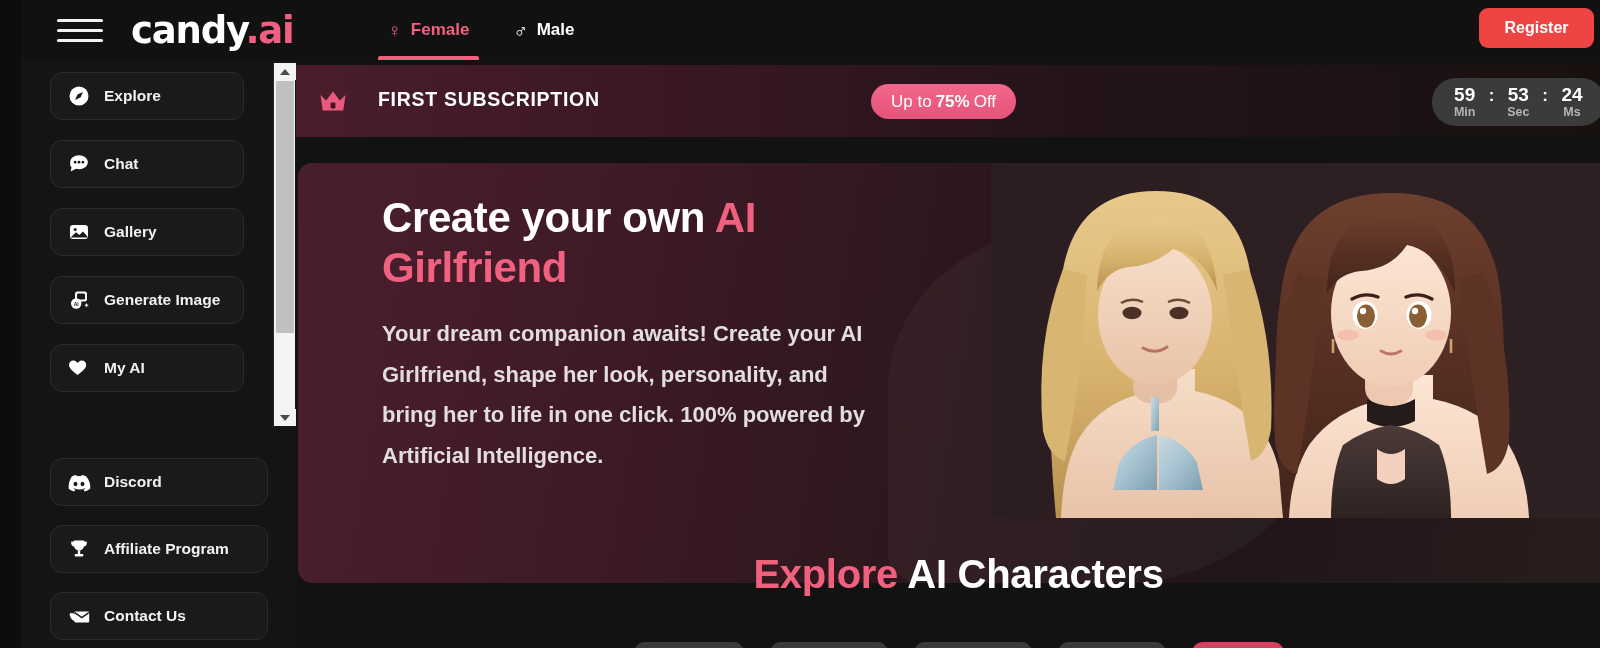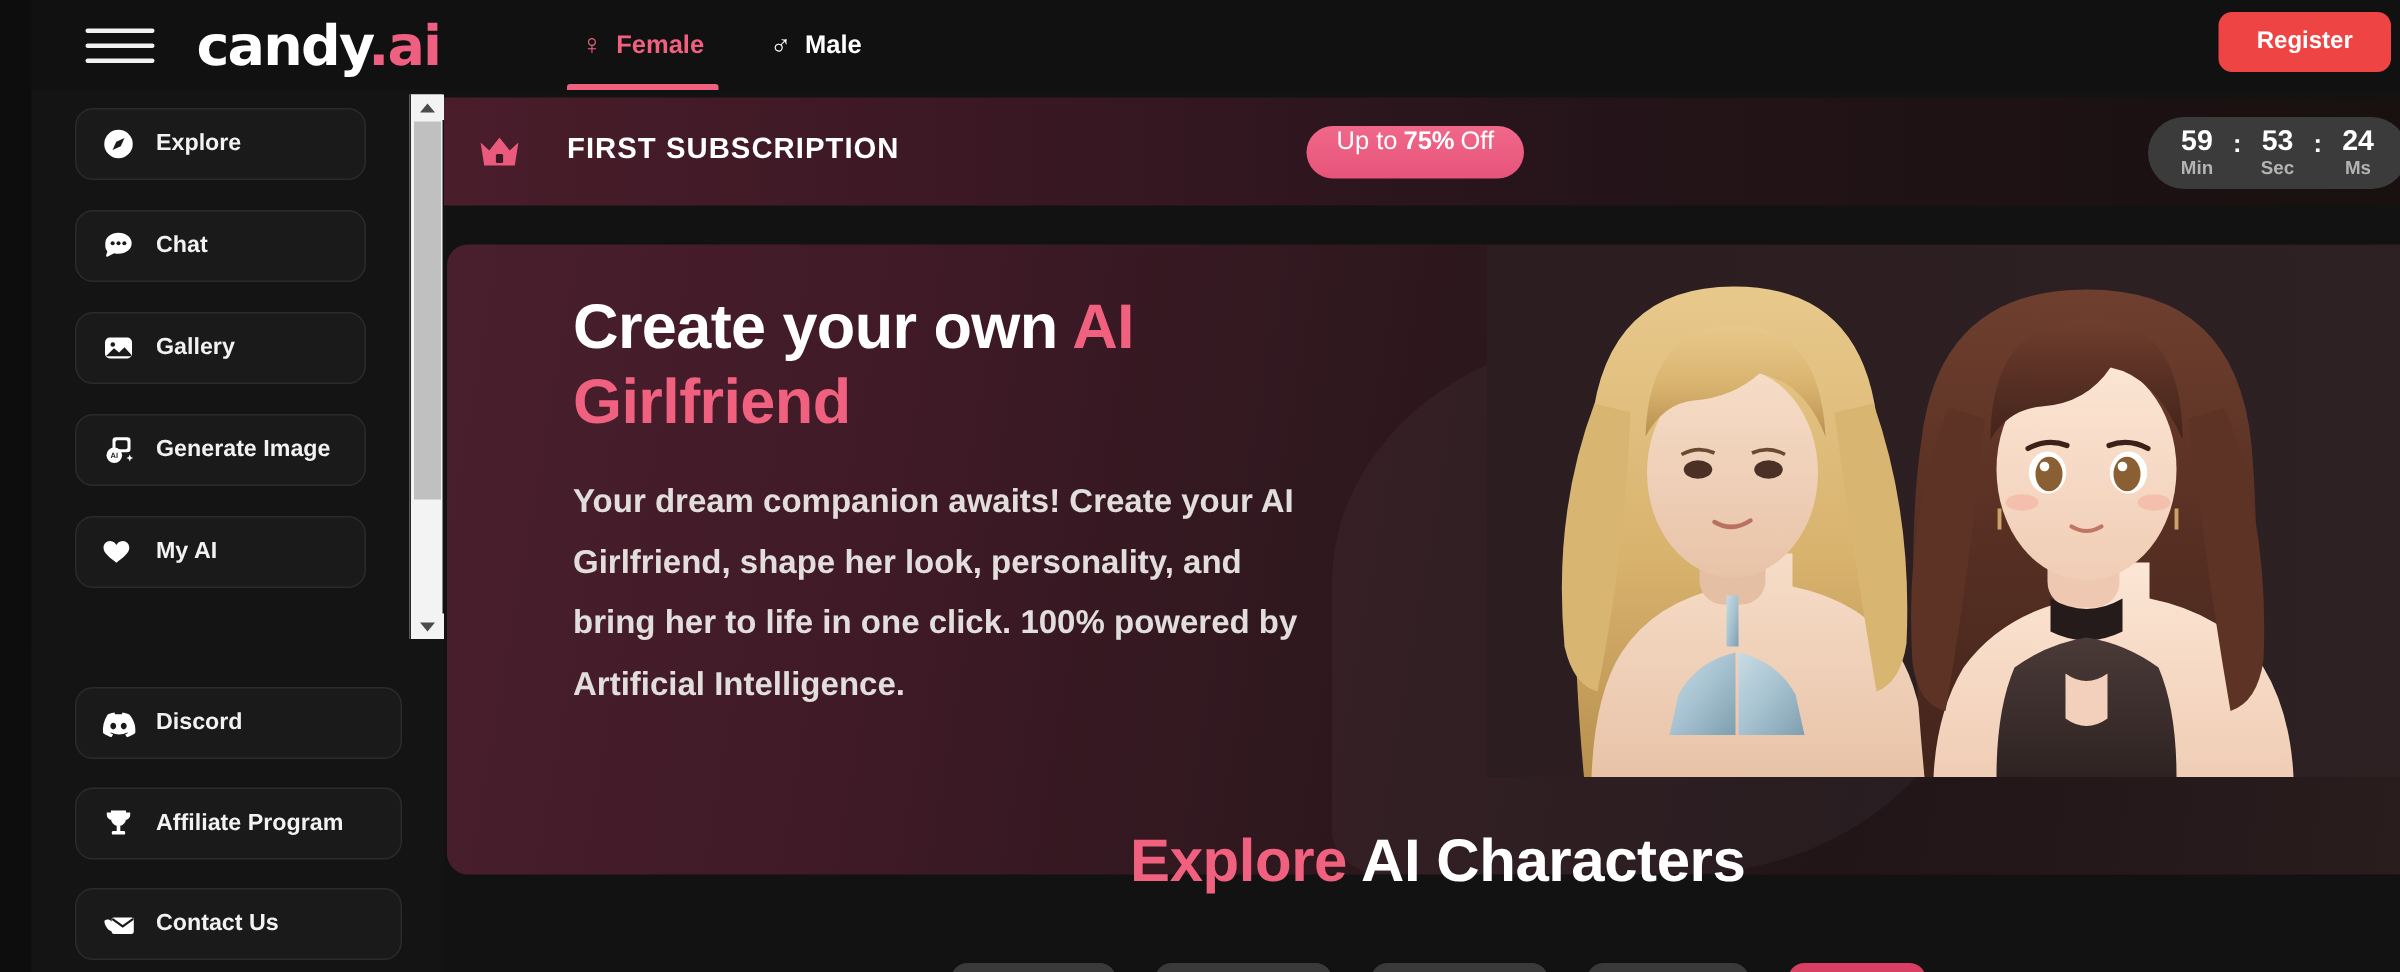--- a/index.html
+++ b/index.html
@@ -123,21 +123,21 @@
   }
   #promo-left { display: flex; align-items: flex-start; gap: 30px; margin-left: 22px; }
   #crown-icon { width: 30px; height: 26px; }
   #promo-title {
     color: #ffffff; font-size: 19.5px; font-weight: 800; letter-spacing: 0.7px;
   }
   #promo-badge {
     position: absolute; left: 575px; top: 19px;
     height: 35px; padding: 0 20px; border-radius: 18px;
     background: linear-gradient(180deg,#f0688a 0%, #e7537a 100%);
-    display: flex; justify-content: center;
+    display: flex; align-items: center; justify-content: center;
     color: #ffffff; font-size: 17px; font-weight: 400; white-space: nowrap;
     cursor: pointer;
   }
   #promo-badge b { font-weight: 800; margin: 0 4px; }
   #timer {
     position: absolute; right: 16px; top: 13px;
     height: 48px; padding: 4px 16px 3px; border-radius: 24px;
     background: #3b3b3b;
     display: flex; align-items: center; gap: 7px;
   }

